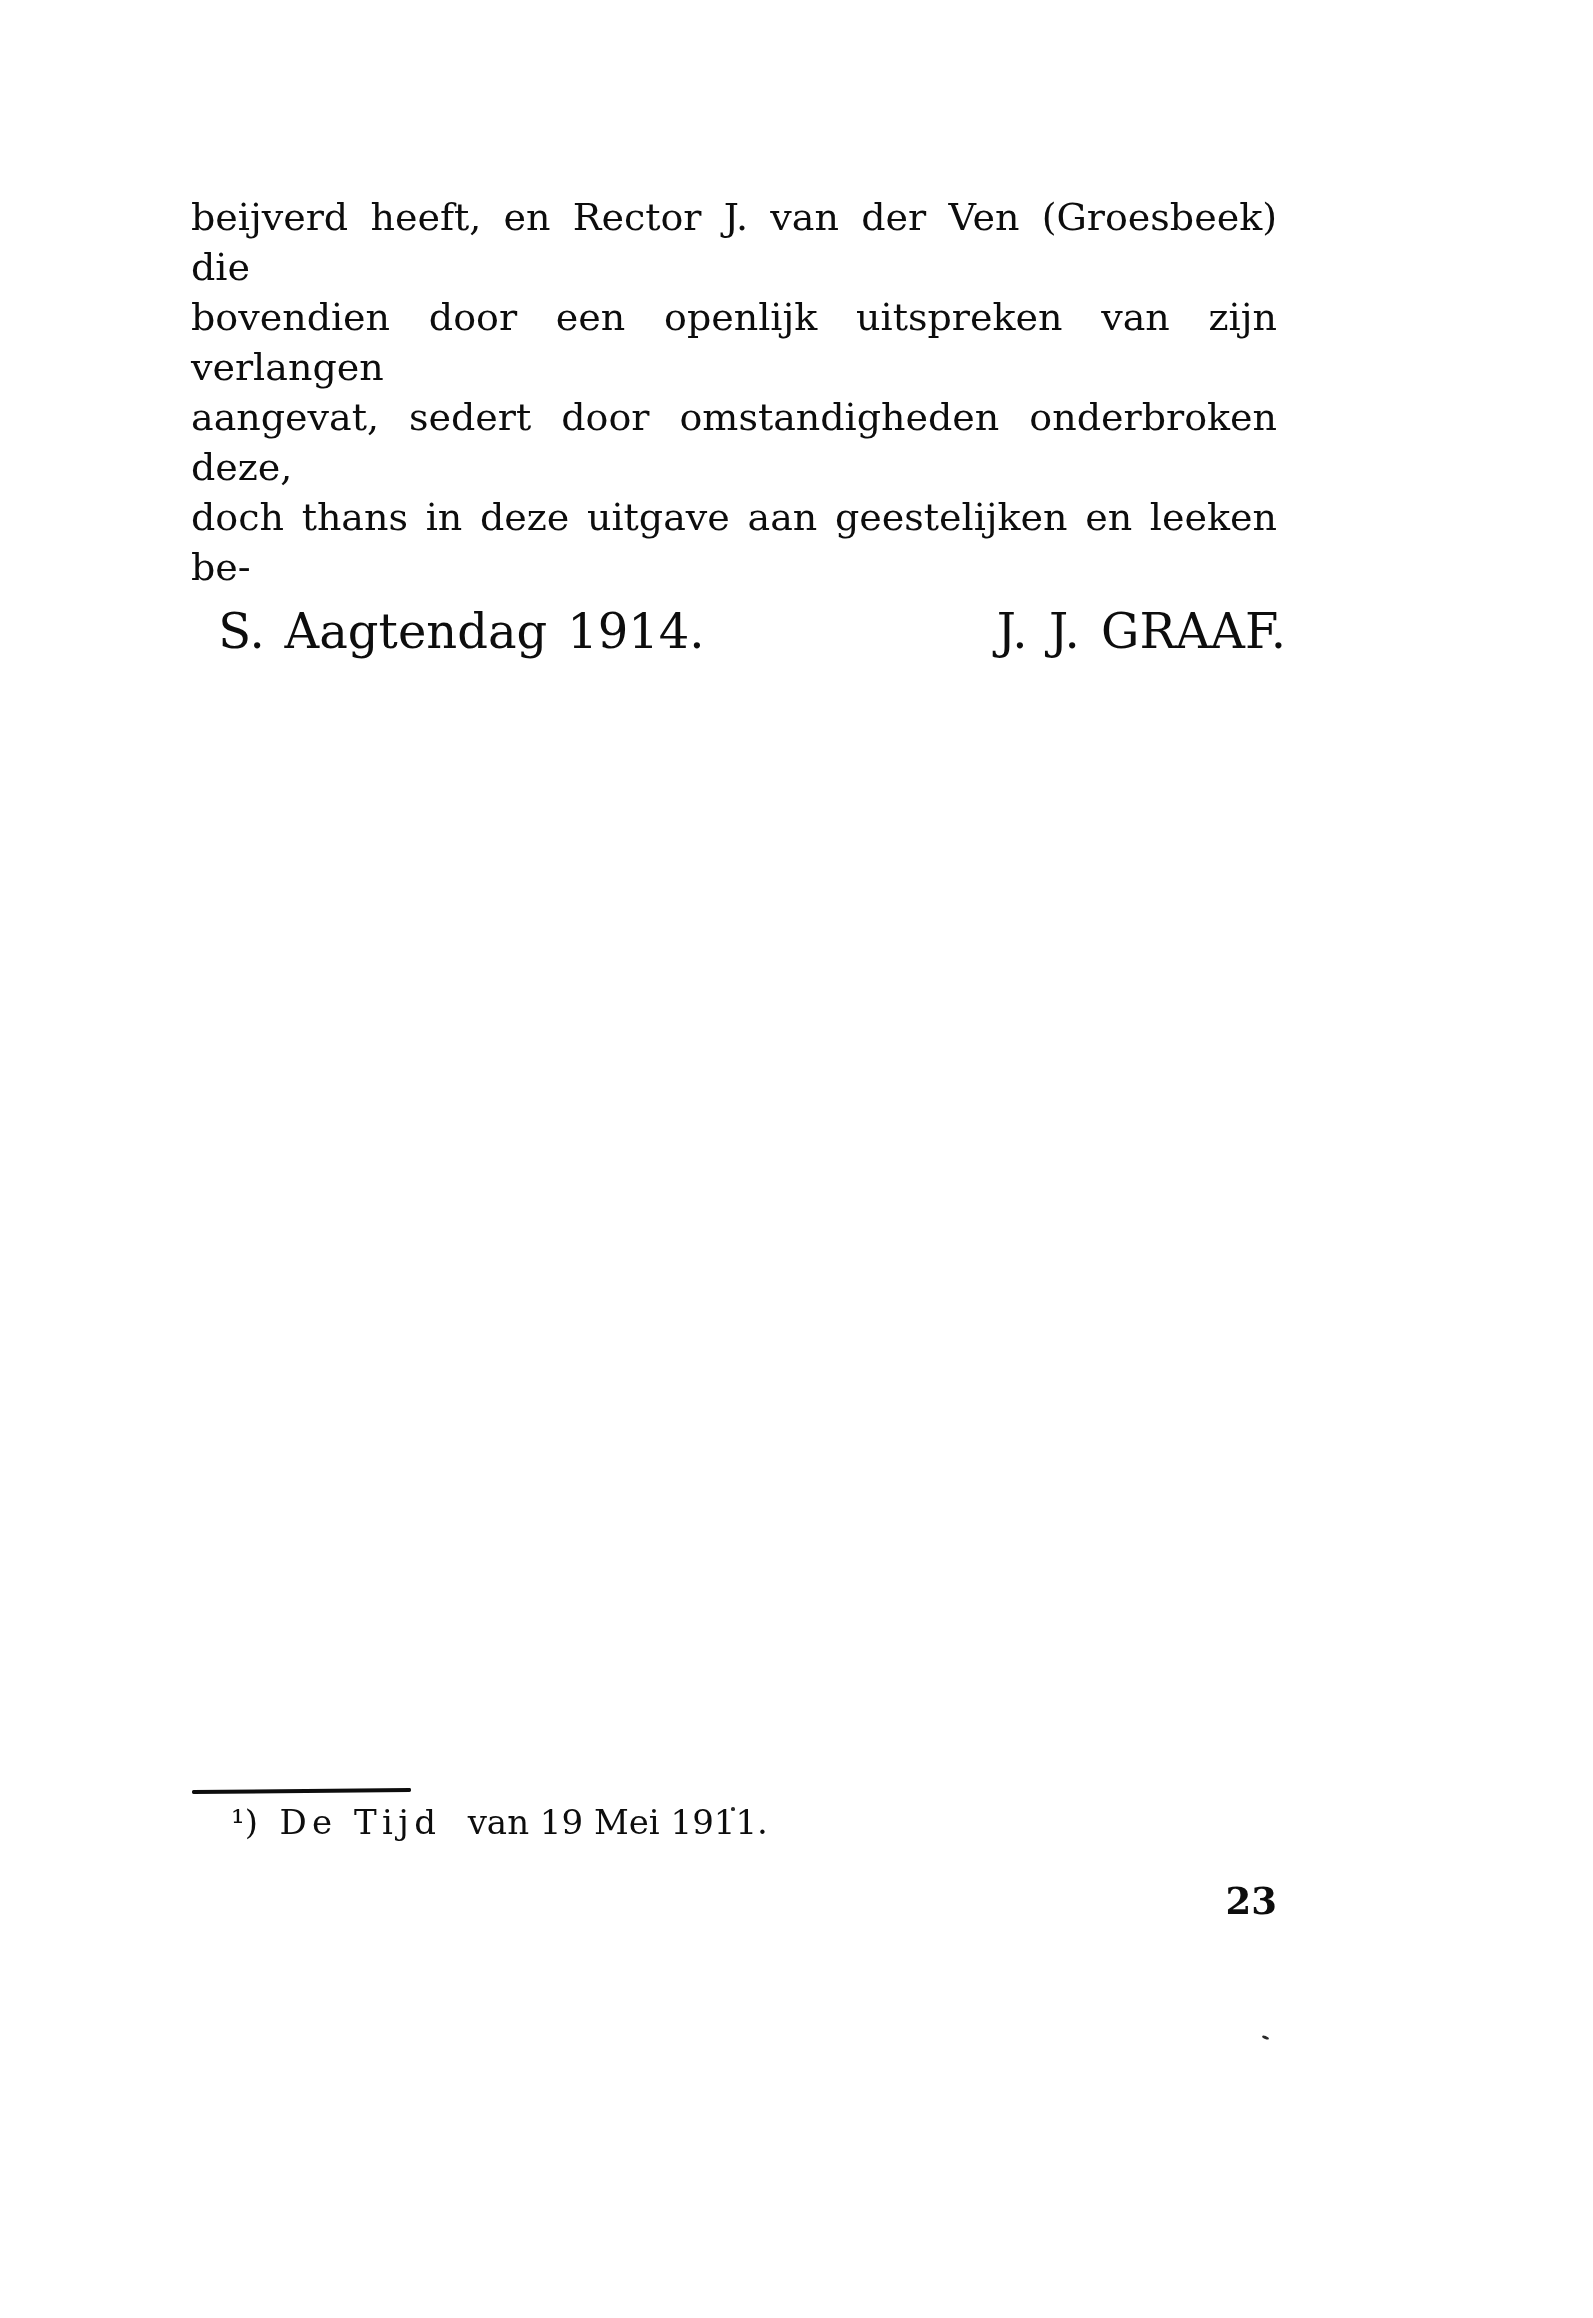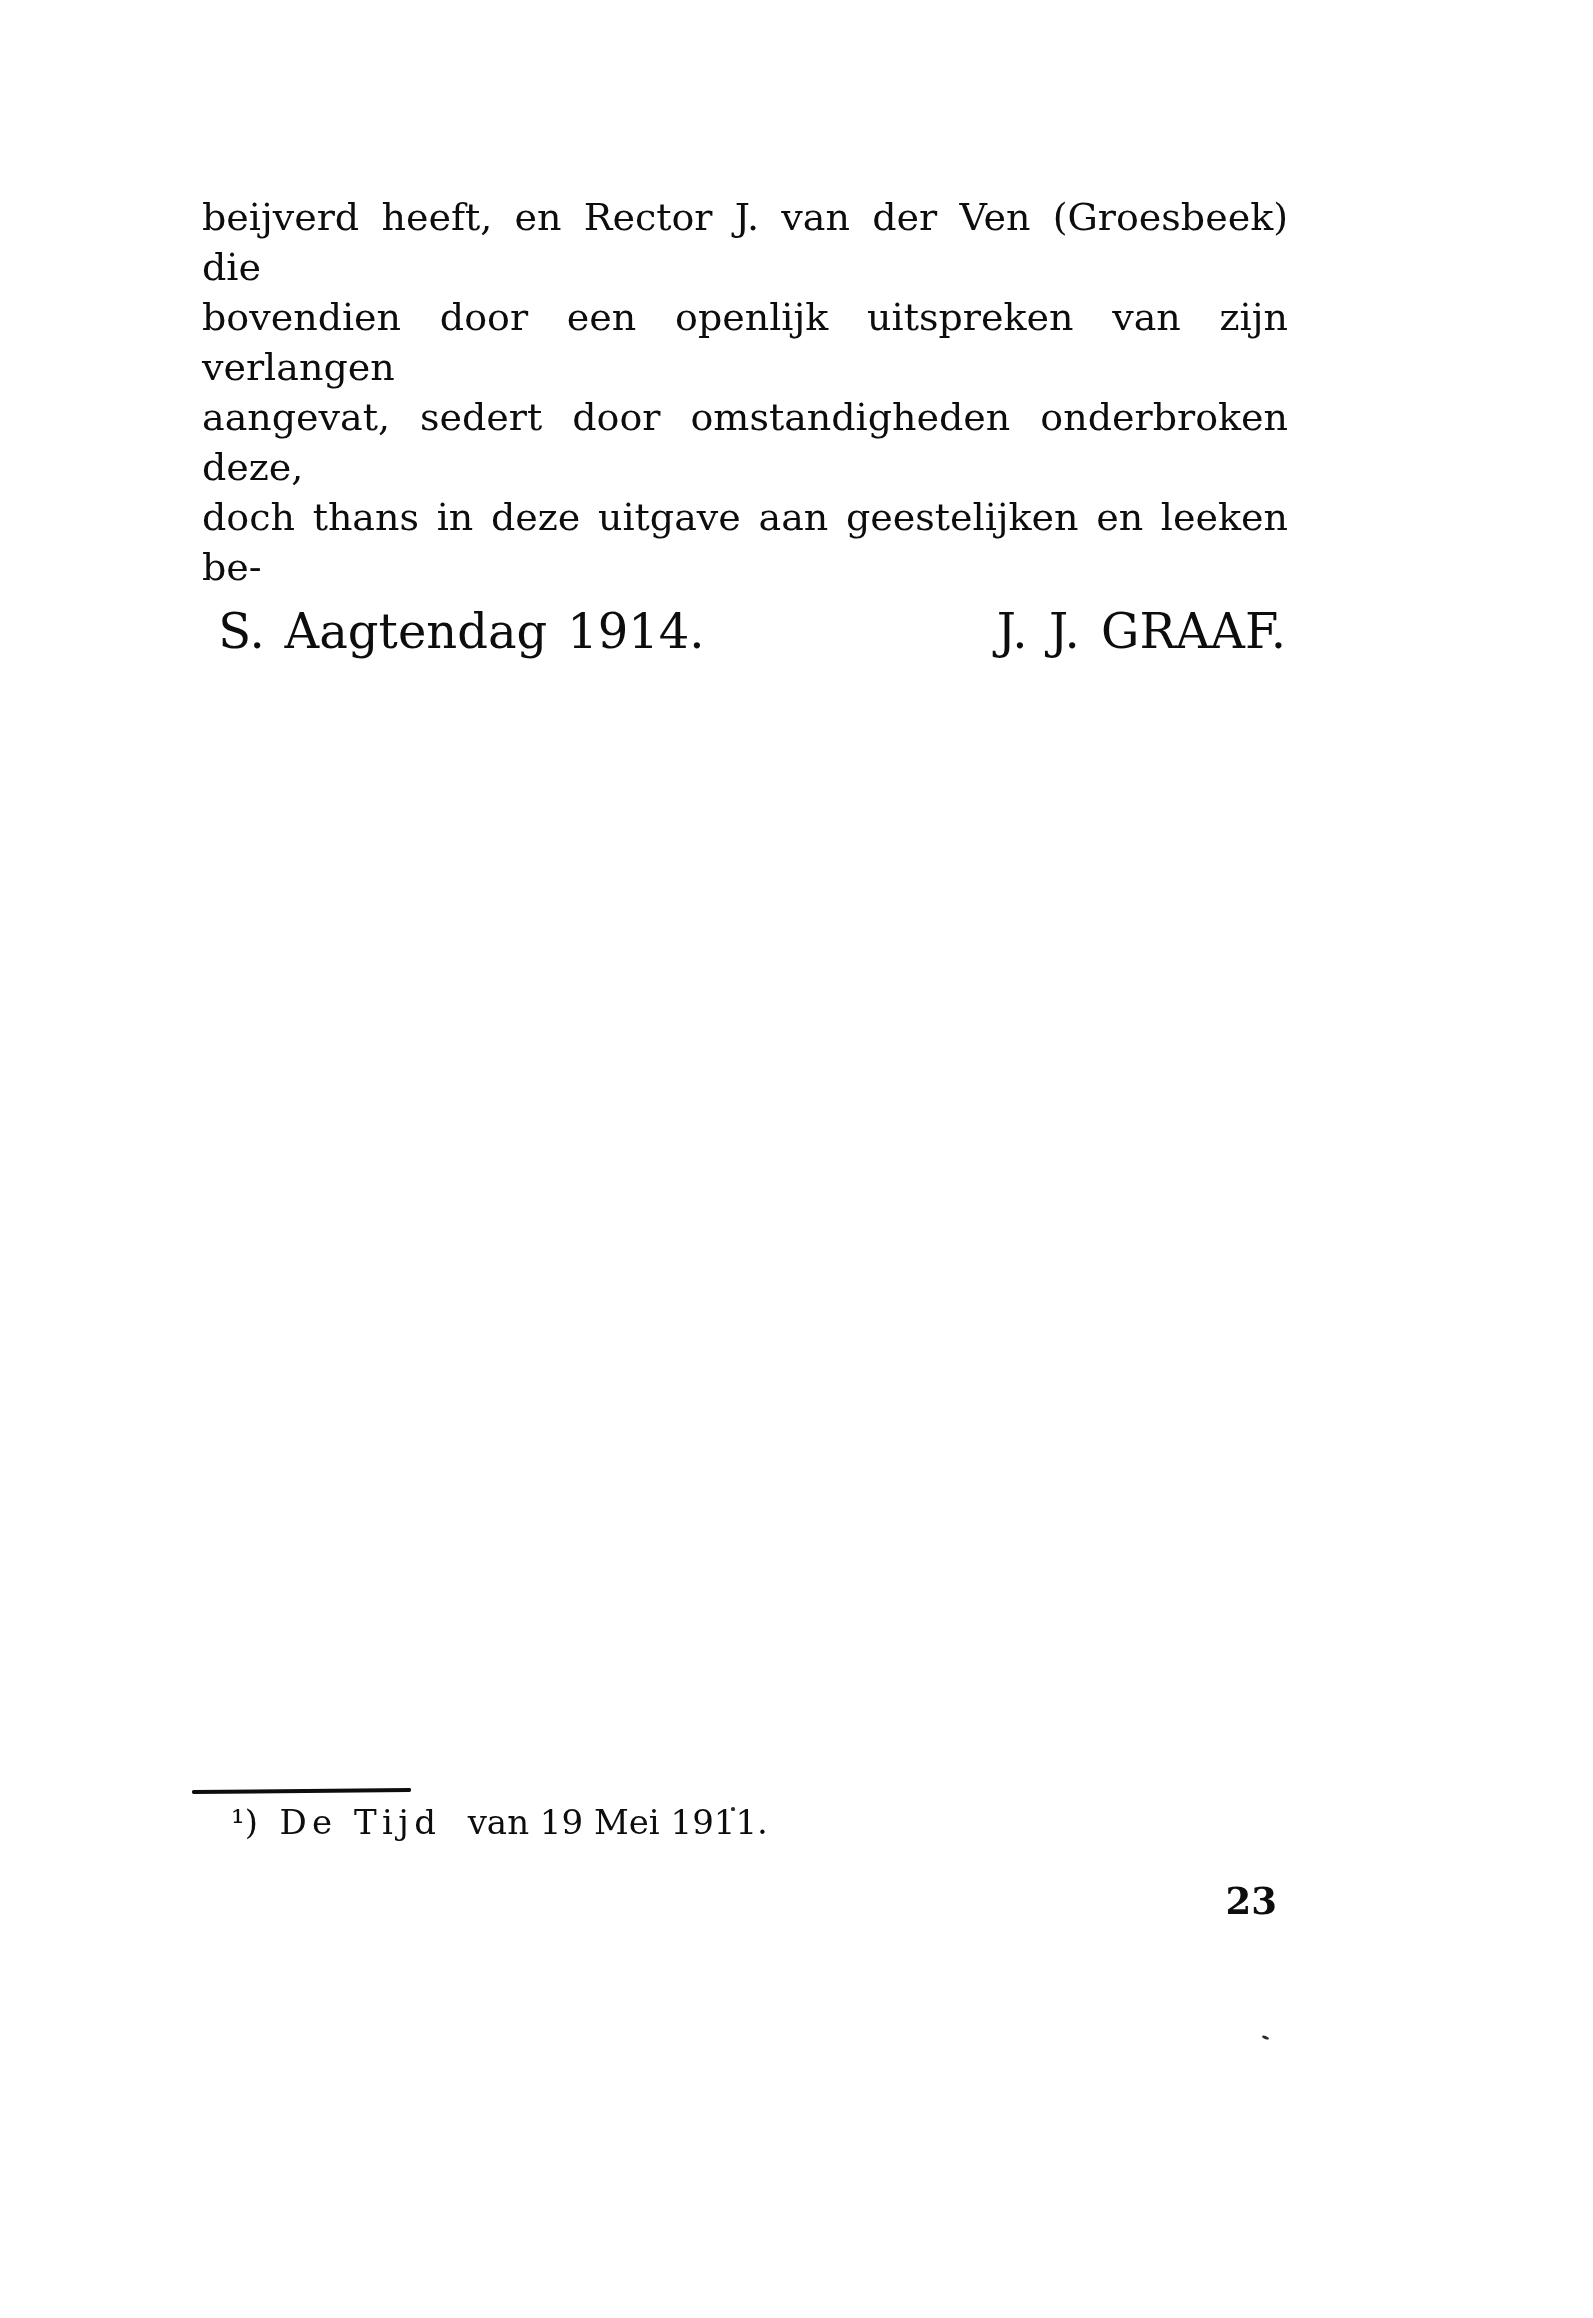--- a/index.html
+++ b/index.html
@@ -17,21 +17,21 @@
   }
   .page {
     position: absolute;
     inset: 0;
     background: #ffffff;
     overflow: hidden;
   }
   
   .para {
     position: absolute;
-    left: 202px;
+    left: 191px;
     top: 192px;
     width: 1086px;
   }
   .line {
     font-size: 38px;
     line-height: 50px;
     word-spacing: 3.1px;
     text-align: justify;
     text-align-last: justify;
   }

